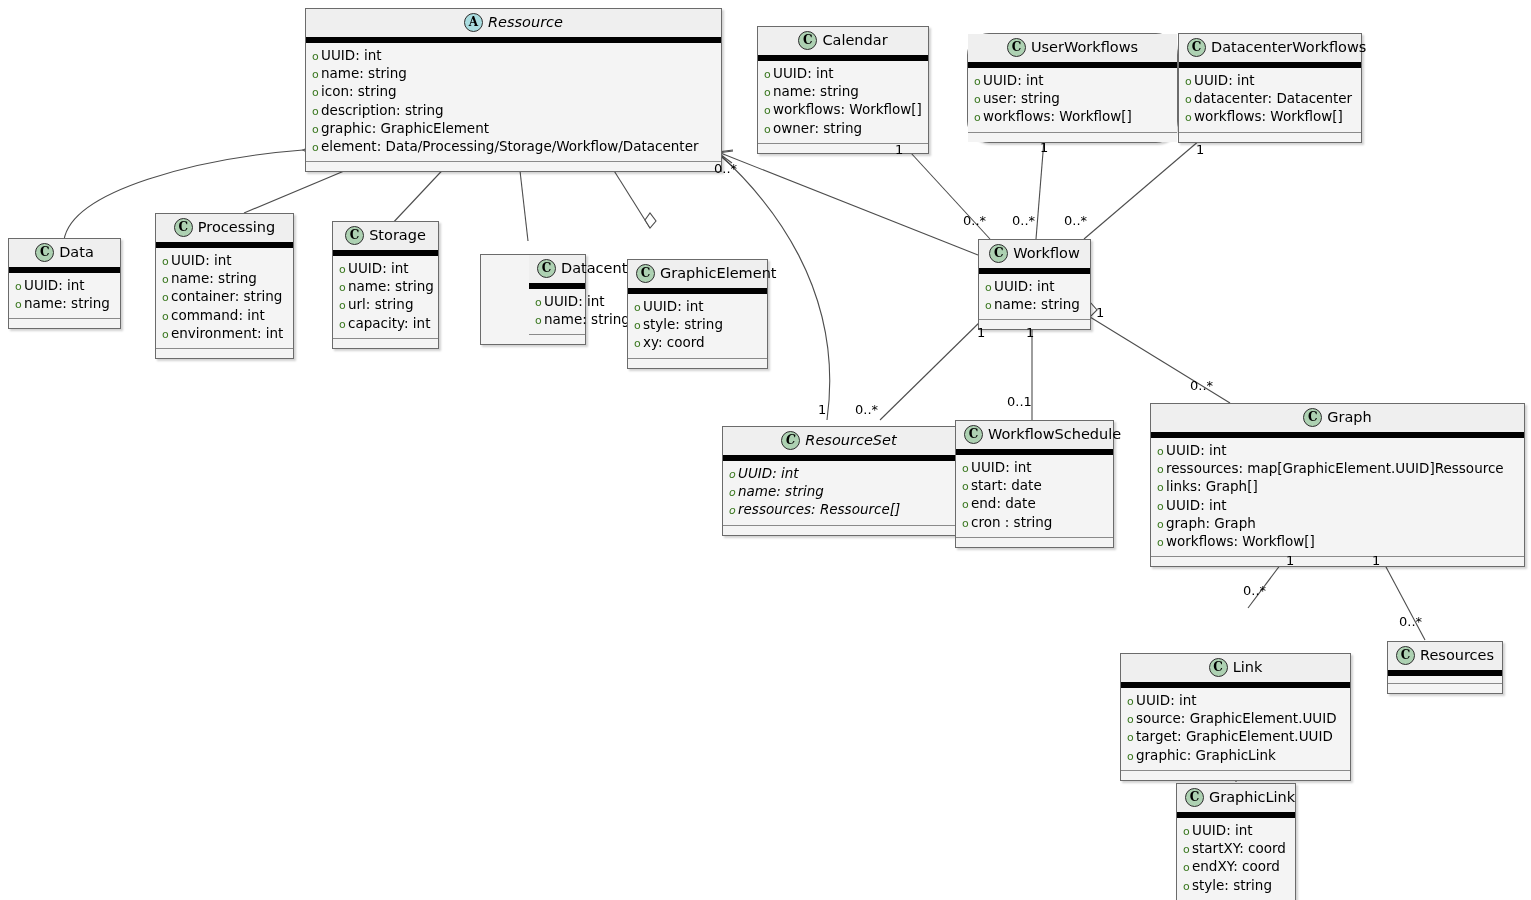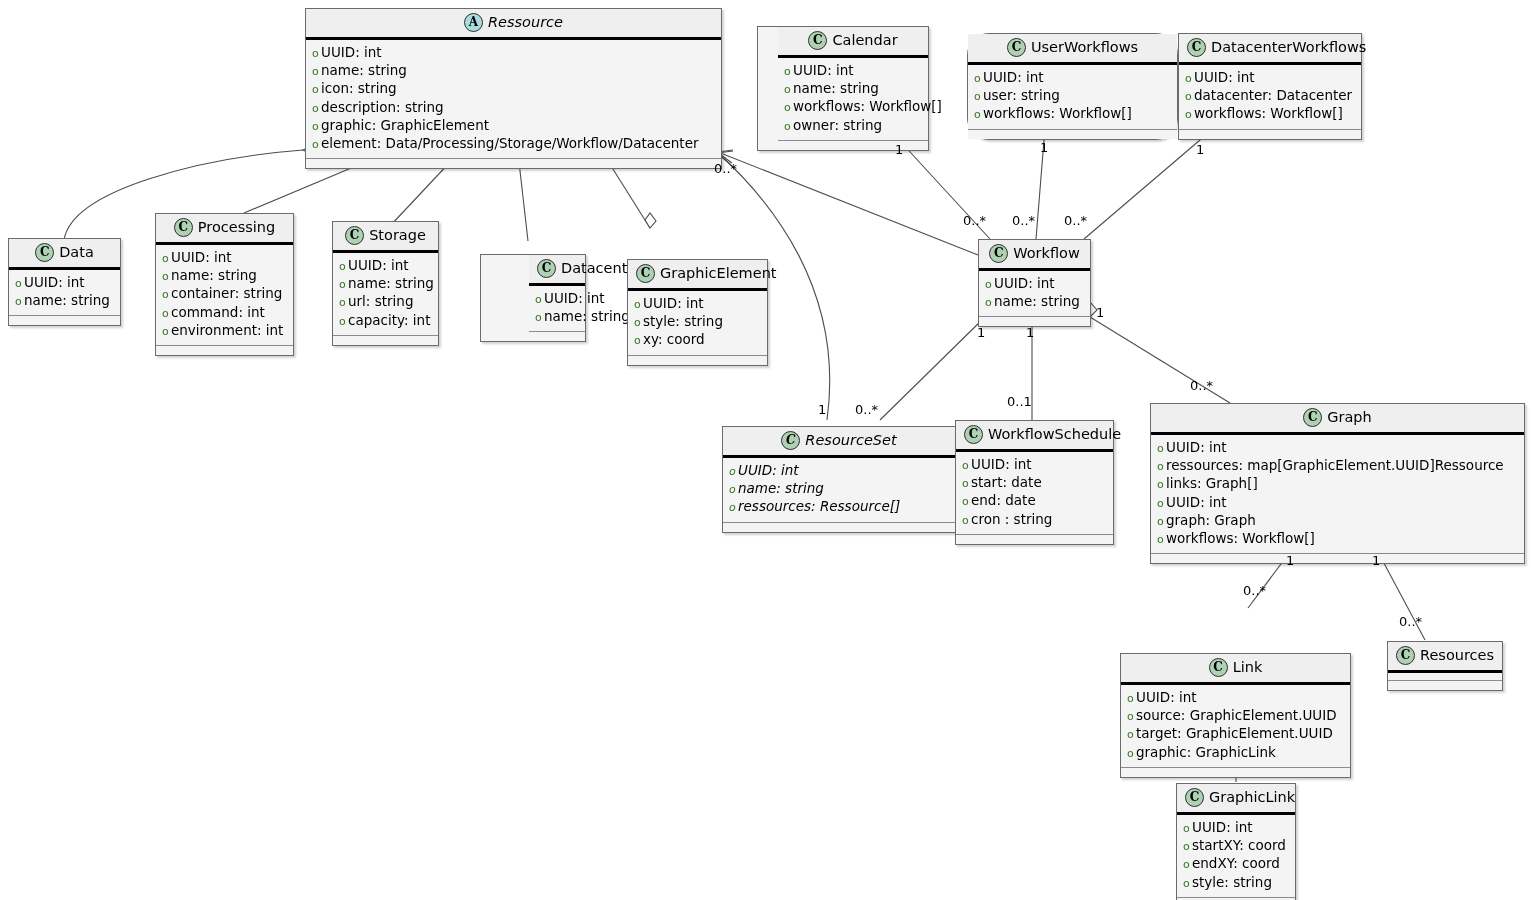--- a/index.html
+++ b/index.html
@@ -27,21 +27,21 @@
     position: absolute;
     box-sizing: border-box;
     border: 1px solid #6b6b6b;
     background: #f4f4f4;
     box-shadow: 2px 2px 2px rgba(0,0,0,0.18);
     z-index: 5;
   }
   .uml-header {
     box-sizing: border-box;
     background: #efefef;
-    border-bottom: 3px solid #000000;
+    border-bottom: 6px solid #000000;
     text-align: center;
     padding: 4px 8px 5px 8px;
     white-space: nowrap;
     line-height: 1;
   }
   .uml-header .badge {
     display: inline-block;
     vertical-align: middle;
     width: 17px;
     height: 17px;
@@ -187,21 +187,21 @@
       <div class="attr"><span class="vis">o</span><span>UUID: int</span></div>
       <div class="attr"><span class="vis">o</span><span>name: string</span></div>
       <div class="attr"><span class="vis">o</span><span>icon: string</span></div>
       <div class="attr"><span class="vis">o</span><span>description: string</span></div>
       <div class="attr"><span class="vis">o</span><span>graphic: GraphicElement</span></div>
       <div class="attr"><span class="vis">o</span><span>element: Data/Processing/Storage/Workflow/Datacenter</span></div>
     </div>
     <div class="uml-ops"></div>
   </div>
 
-  <div class="uml-class" style="left:757px; top:26px; width:172px;padding-left:20px;">
+  <div class="uml-class" style="left:757px; top:26px; width:172px;">
     <div class="uml-header">
       <span class="badge">C</span><span class="cname">Calendar</span>
     </div>
     <div class="uml-attrs">
       <div class="attr"><span class="vis">o</span><span>UUID: int</span></div>
       <div class="attr"><span class="vis">o</span><span>name: string</span></div>
       <div class="attr"><span class="vis">o</span><span>workflows: Workflow[]</span></div>
       <div class="attr"><span class="vis">o</span><span>owner: string</span></div>
     </div>
     <div class="uml-ops"></div>

